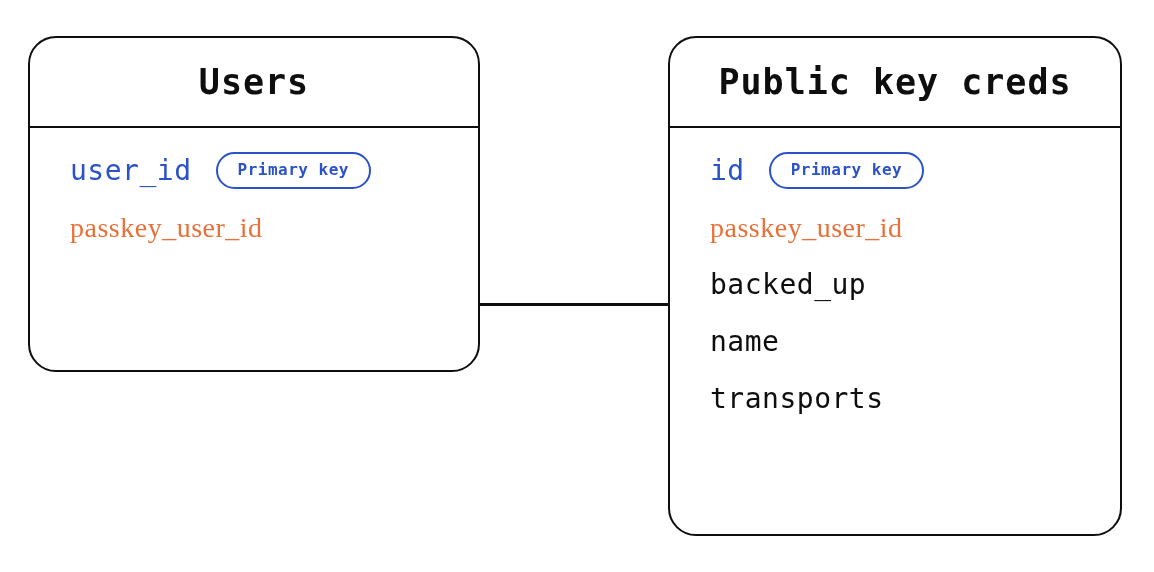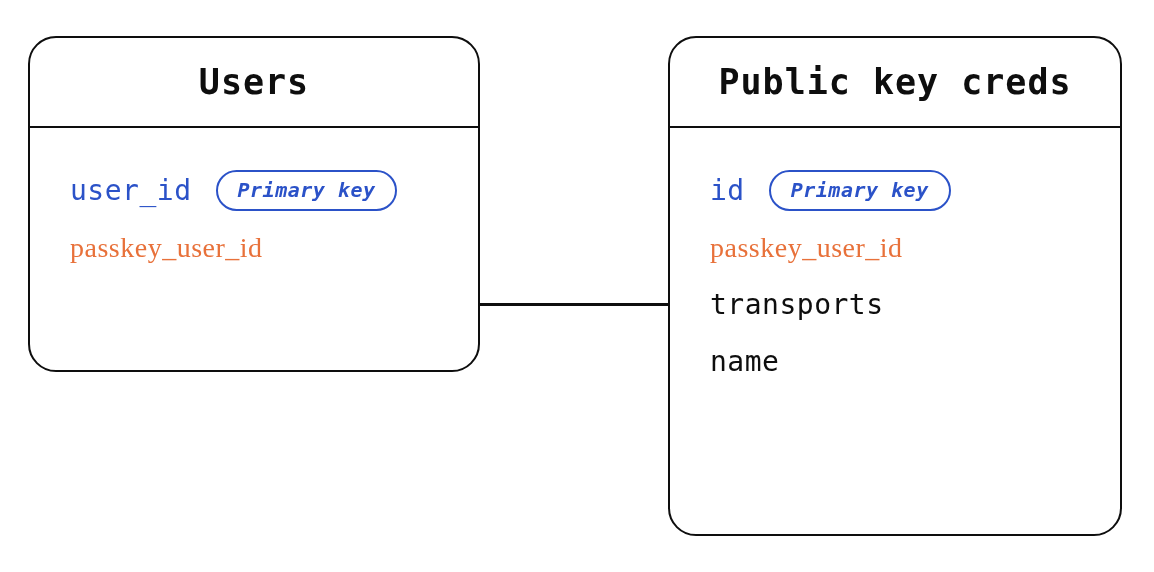--- a/index.html
+++ b/index.html
@@ -32,44 +32,43 @@
     align-items:center;
     justify-content:center;
   }
   .table-title{
     font-size:35px;
     font-weight:bold;
     letter-spacing:1px;
     white-space:nowrap;
   }
   .table-body{
-    padding:34px 20px 0 40px;
+    padding:14px 20px 0 40px;
   }
   .field-row{
     height:57px;
     display:flex;
     align-items:center;
     white-space:nowrap;
   }
   .field-name{font-size:28px;letter-spacing:0.5px;}
   .field-name.black{color:var(--ink);}
   .field-name.blue{color:var(--blue);}
   .field-name.orange{color:var(--orange);font-family:Liberation Serif, serif;}
 
   .badge{
     margin-left:24px;
     color:var(--blue);
     border:var(--stroke) solid var(--blue);
     border-radius:999px;
-    font-size:20px;
+    font-size:16px;
     font-weight:bold;
     line-height:1;
     padding:8px 20px 9px 20px;
     letter-spacing:0.5px;
-    font-style:italic;
   }
 
   .connector{
     position:absolute;
     left:478px;
     top:303px;
     width:192px;
     height:2.5px;
     background:var(--ink);
   }
@@ -102,21 +101,24 @@
     </div>
     <div class="table-body">
         <div class="field-row">
           <span class="field-name blue">id</span>
           <span class="badge">Primary key</span>
         </div>
         <div class="field-row">
           <span class="field-name orange">passkey_user_id</span>
         </div>
         <div class="field-row">
-          <span class="field-name black">transports</span>
+          <span class="field-name black">backed_up</span>
         </div>
         <div class="field-row">
           <span class="field-name black">name</span>
+        </div>
+        <div class="field-row">
+          <span class="field-name black">transports</span>
         </div>
       </div>
   </div>
 
 </div>
 
 </body></html>

